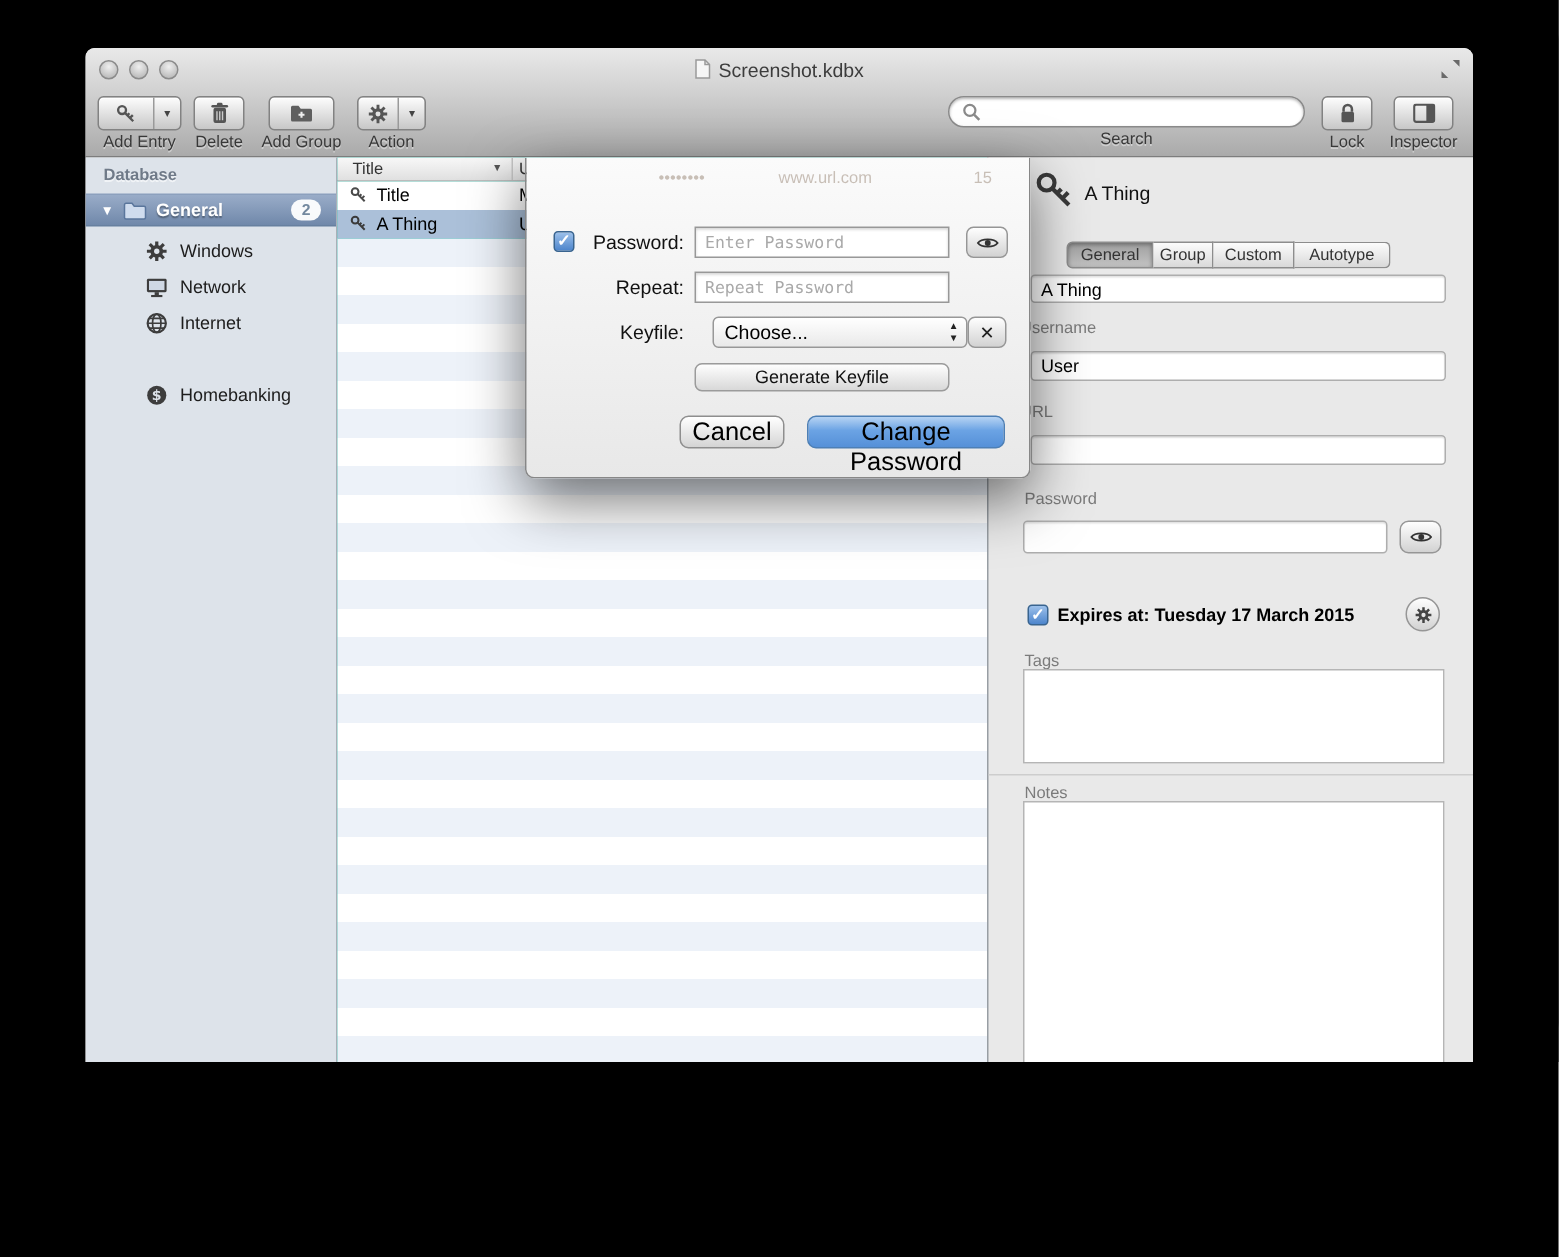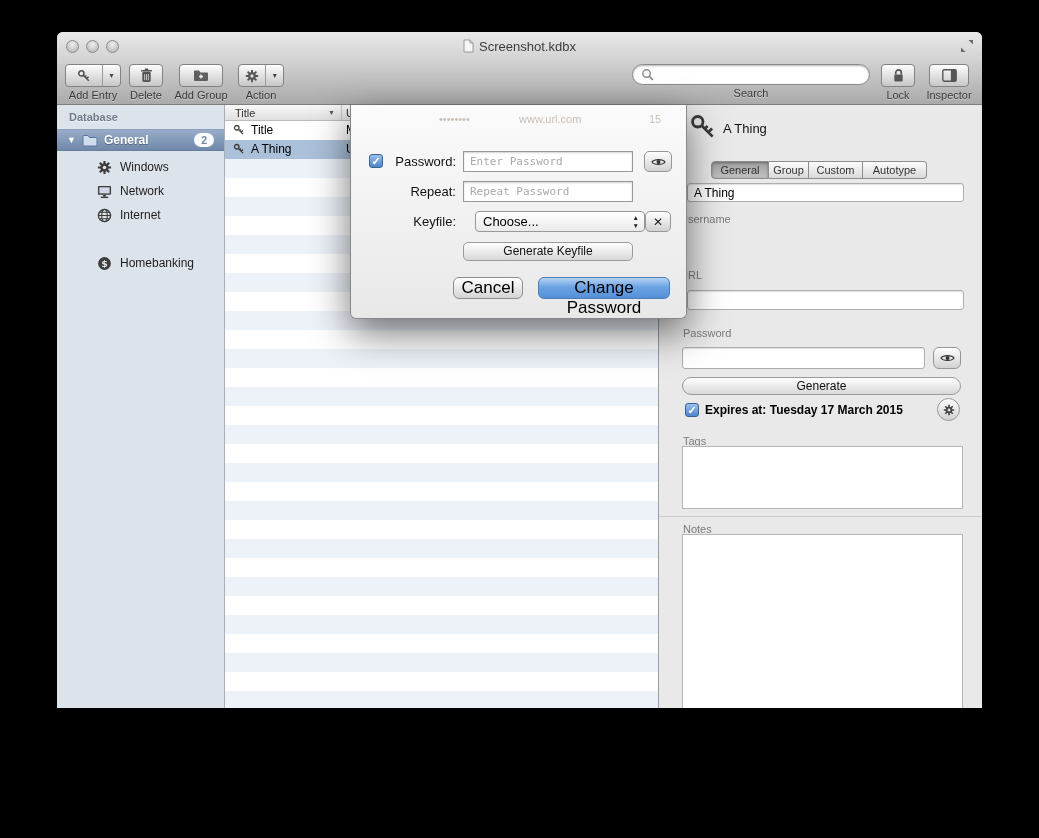--- a/index.html
+++ b/index.html
@@ -374,31 +374,31 @@
 
       <div class="tabs">
         <div class="tab t-general selected">General</div>
         <div class="tab t-files">Group</div>
         <div class="tab t-custom">Custom</div>
         <div class="tab t-autotype">Autotype</div>
       </div>
 
       <input class="ins-field f-title" value="A Thing" style="">
       <span class="ins-label u-lbl">Username</span>
+      <input class="ins-field f-user" value="User" style="">
       <span class="ins-label url-lbl">URL</span>
       <input class="ins-field f-url" value="" style="">
       <span class="ins-label p-lbl">Password</span>
       <input class="ins-field f-pass" value="" style="">
       <div class="round-icon-btn eye2">
         <svg width="15" height="10" viewBox="0 0 16 10">
             <path d="M1 5C3.5 1.5 12.5 1.5 15 5 12.5 8.5 3.5 8.5 1 5Z" fill="none" stroke="#333" stroke-width="1.3"></path>
             <circle cx="8" cy="5" r="2.1" fill="#333"></circle>
           </svg>
       </div>
-      <div class="gen-btn">Generate</div>
 
       <span class="aqua-check expires-check">✓</span>
       <span class="expires-lbl">Expires at: Tuesday 17 March 2015</span>
       <div class="round-icon-btn gear-round">
         <svg width="12" height="12" viewBox="0 0 16 16">
             <g stroke="#444" stroke-width="2.2">
               <path d="M8 1v14M1 8h14M3 3l10 10M13 3L3 13"></path>
             </g>
             <circle cx="8" cy="8" r="4.4" fill="#444"></circle>
             <circle cx="8" cy="8" r="1.9" fill="#e6e6e6"></circle>

